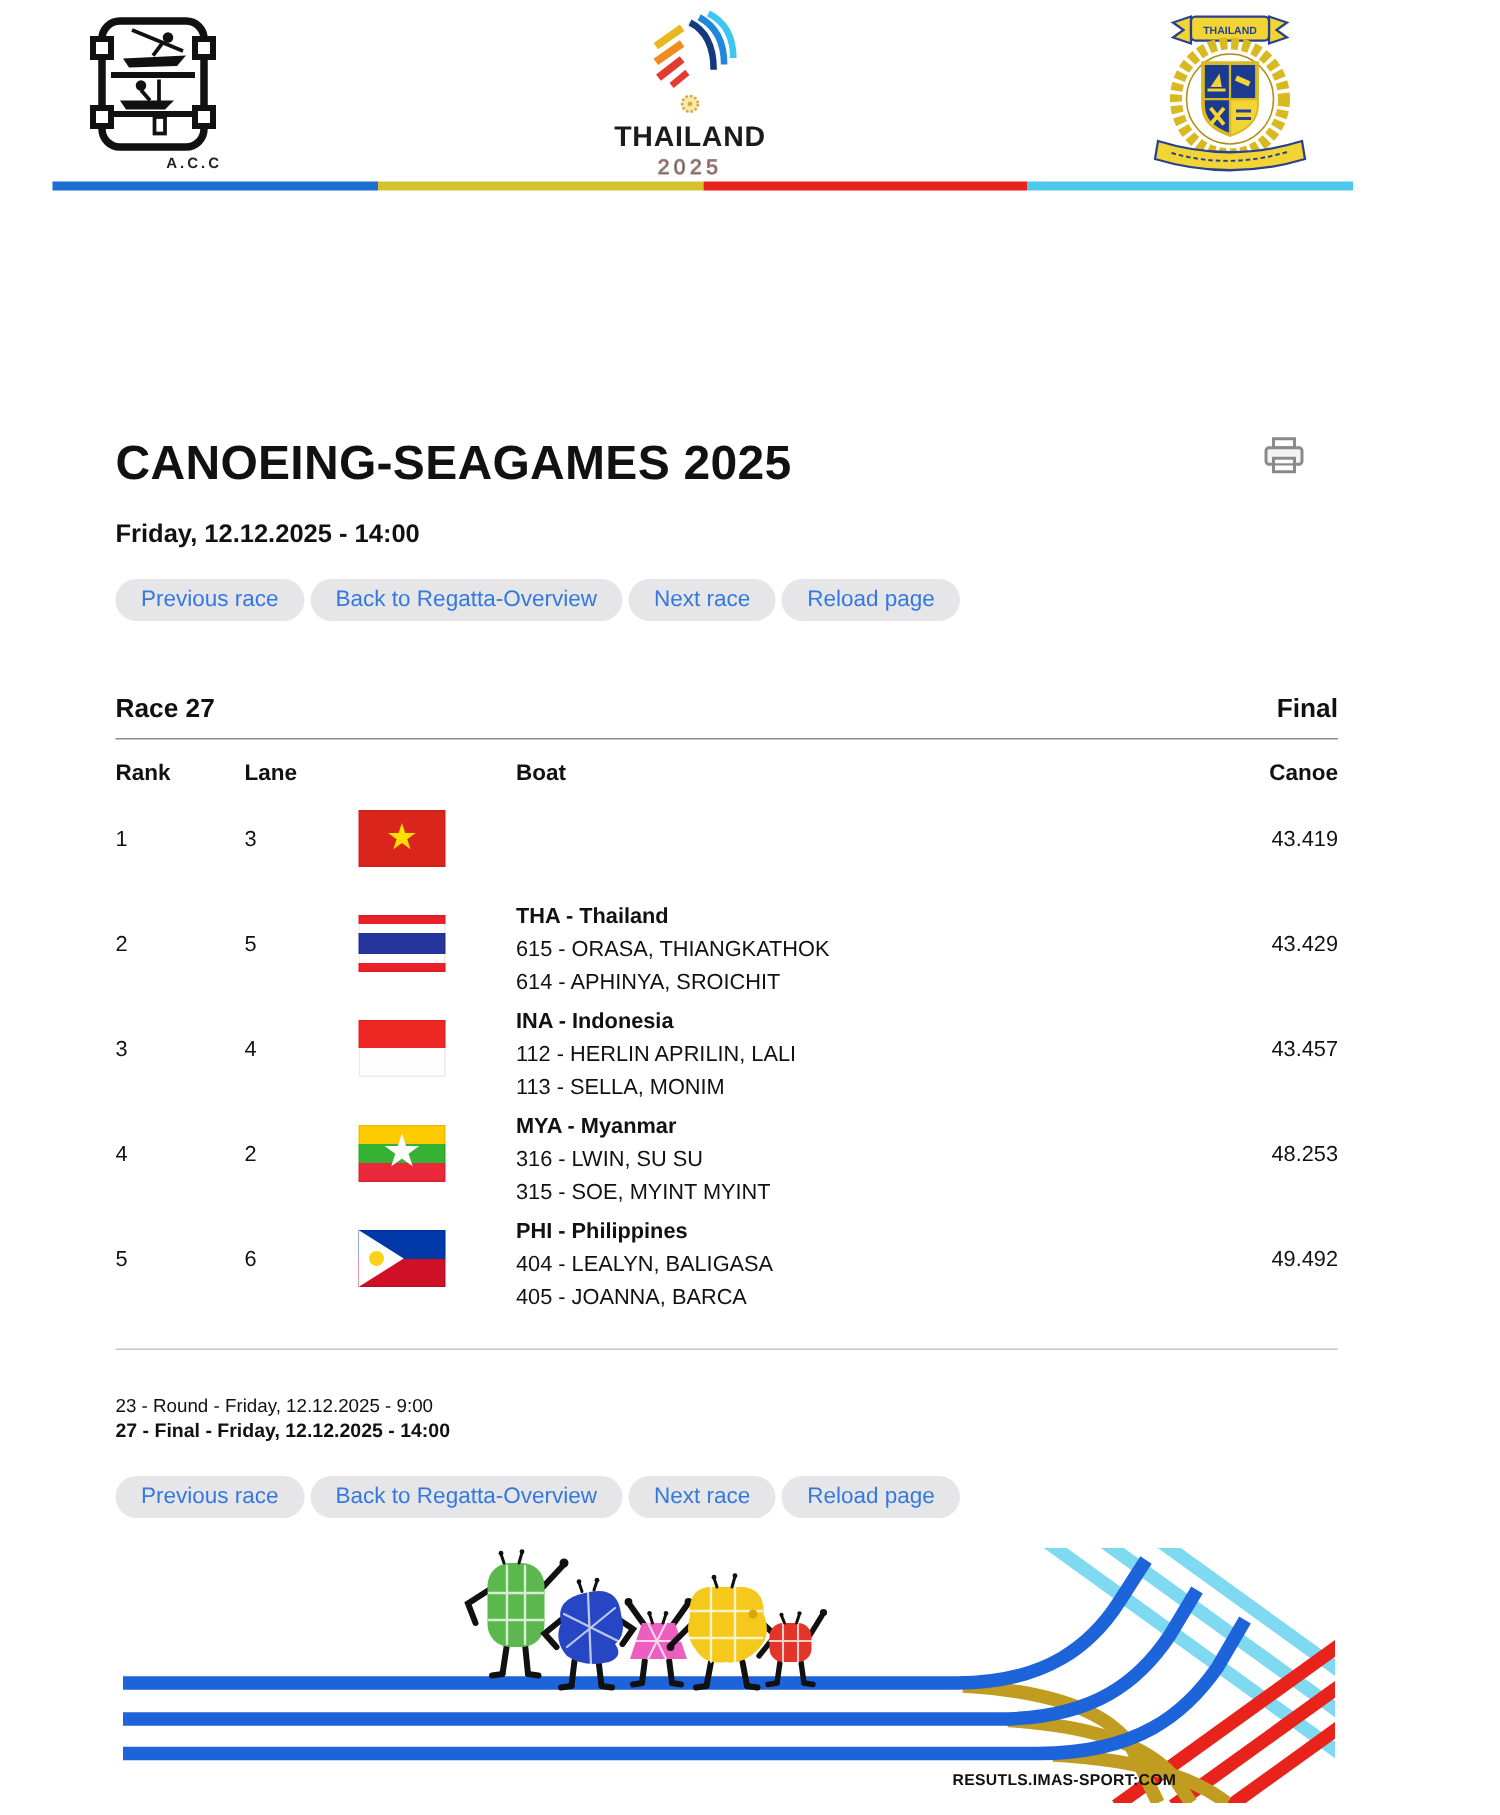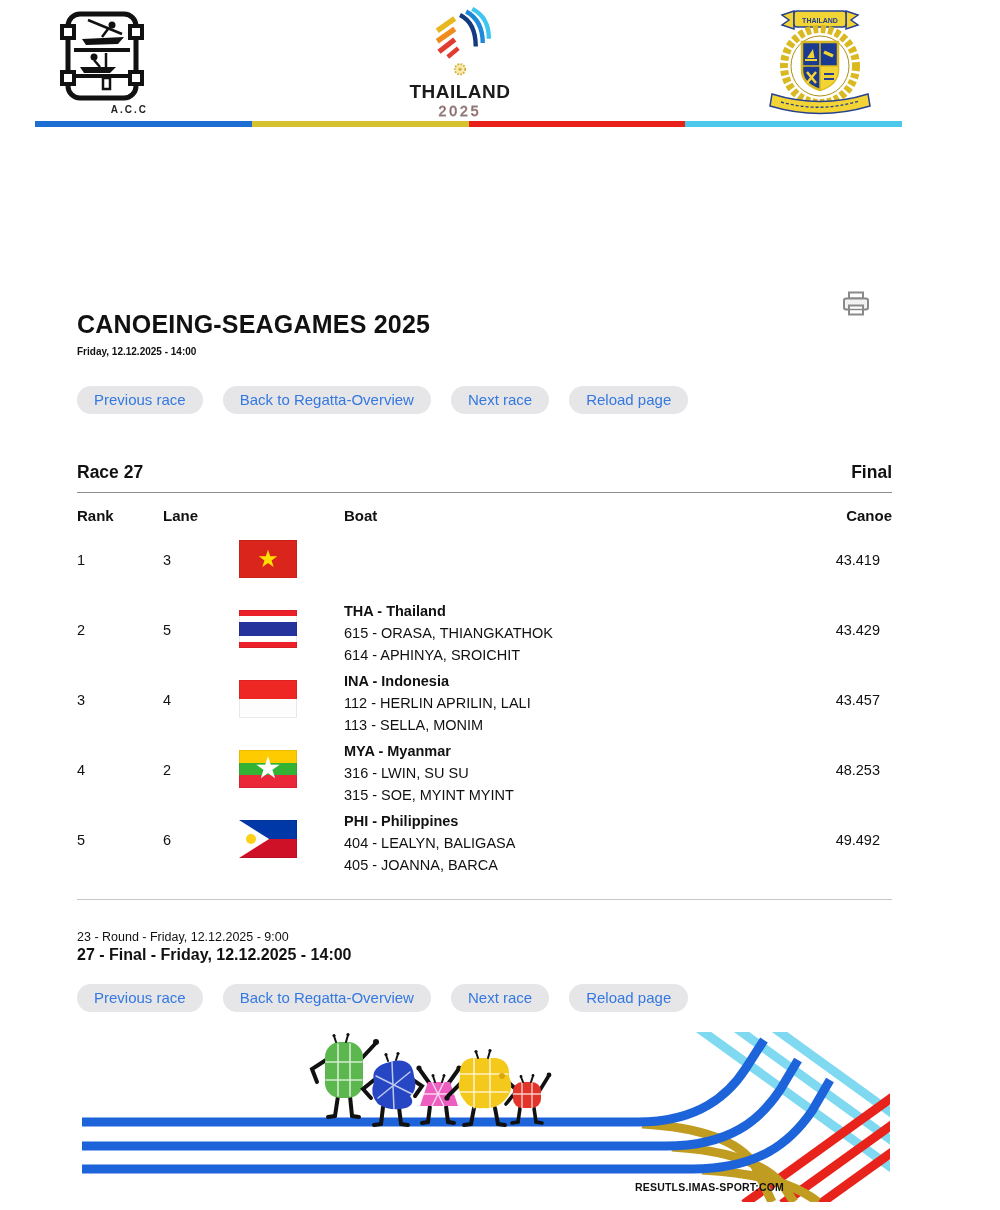--- a/index.html
+++ b/index.html
@@ -12,62 +12,62 @@
   .acc-label{left:56px;top:104px;width:92px;text-align:right;font-size:10px;font-weight:bold;letter-spacing:2px;color:#222;}
   .center-logo{left:398px;top:6px;width:124px;text-align:center;}
   .center-logo .emblem{display:block;margin:0 auto;}
   .thailand-word{font-size:19px;font-weight:bold;letter-spacing:.5px;color:#1b1b1b;margin-top:1px;}
   .thailand-year{font-size:14px;font-weight:normal;letter-spacing:3px;color:#b91c1c;-webkit-text-stroke:.8px #8f8f8f;margin-top:0px;}
   .coat{left:762px;top:6px;}
   .color-bar{left:35px;top:121px;width:867px;height:6px;display:flex;}
   .color-bar div{flex:1;}
 
   
-  .page-title{left:77px;top:310px;font-size:25px;font-weight:bold;letter-spacing:.2px;}
+  .page-title{left:77px;top:290px;font-size:32px;font-weight:bold;letter-spacing:.2px;}
   .print-btn{left:842px;top:291px;width:28px;height:26px;cursor:pointer;}
-  .date-line{left:77px;top:346px;font-size:10px;font-weight:bold;}
-  .nav-row{left:77px;display:flex;gap:20px;}
+  .date-line{left:77px;top:346px;font-size:17px;font-weight:bold;}
+  .nav-row{left:77px;display:flex;gap:4px;}
   .nav-top{top:386px;} .nav-bottom{top:984px;}
   .btn{height:28px;line-height:28px;padding:0 17px;border-radius:14px;background:#e6e6e8;
        color:#3478e0;font-size:15px;white-space:nowrap;cursor:pointer;border:none;}
   .official{left:77px;top:428px;font-size:20px;font-weight:bold;}
   .race-row{left:77px;top:462px;width:815px;display:flex;font-size:17.5px;font-weight:bold;}
   .race-row .l{flex:1;text-align:left;} .race-row .c{flex:2;text-align:center;} .race-row .r{flex:1;text-align:right;}
   .rule1{left:77px;top:492px;width:815px;height:1px;background:#8c8c8c;}
   .rule2{left:77px;top:899px;width:815px;height:1px;background:#c6c6c6;}
   .thead{left:77px;top:507px;width:815px;height:20px;font-size:15px;font-weight:bold;}
   .thead .h-rank{position:absolute;left:0;} .thead .h-lane{position:absolute;left:86px;}
   .thead .h-boat{position:absolute;left:267px;} .thead .h-finish{position:absolute;right:0;}
 
   .rows{left:77px;top:0;width:815px;height:0;}
   .row{position:absolute;width:815px;height:70px;left:0;}
   .row:nth-child(1){top:530px}.row:nth-child(2){top:600px}.row:nth-child(3){top:670px}
   .row:nth-child(4){top:740px}.row:nth-child(5){top:810px}
   .row .rank{position:absolute;left:0;top:22px;font-size:14.5px;}
   .row .lane{position:absolute;left:86px;top:22px;font-size:14.5px;}
-  .row .finish{position:absolute;right:12px;top:22px;font-size:14.5px;}
+  .row .finish{position:absolute;right:0;top:22px;font-size:14.5px;}
   .row .boat{position:absolute;left:267px;top:0;font-size:14.5px;line-height:22px;}
   .row .country{font-weight:bold;}
 
   
   .flag{position:absolute;left:162px;top:10px;width:58px;height:38px;box-shadow:0 0 0 1px rgba(0,0,0,.08) inset;}
   .flag span{position:absolute;}
   .flag-vie{background:#da251d;}
   .flag-vie .star{left:0;top:0;width:58px;height:38px;text-align:center;line-height:38px;font-size:24px;color:#ffde00;}
   .flag-tha{background:linear-gradient(#ec2029 0 16%,#fff 16% 31%,#25349c 31% 69%,#fff 69% 84%,#ec2029 84% 100%);}
   .flag-ina{background:linear-gradient(#ee2724 0 50%,#fdfdfd 50% 100%);}
   .flag-mya{background:linear-gradient(#fecb00 0 33%,#34b233 33% 67%,#ea2839 67% 100%);}
   .flag-mya .star{left:0;top:-1px;width:58px;height:38px;text-align:center;line-height:38px;font-size:30px;color:#fff;}
   .flag-phi{background:linear-gradient(#0038a8 0 50%,#ce1126 50% 100%);}
   .flag-phi .tri{left:0;top:0;width:58px;height:38px;background:#fff;clip-path:polygon(0 0,52% 50%,0 100%);}
   .flag-phi .sun{left:7px;top:14px;width:10px;height:10px;border-radius:50%;background:#fcd116;}
 
   
   .round-line{left:77px;top:930px;font-size:12.5px;text-align:center;}
-  .final-line{left:77px;top:946px;font-size:16px;font-weight:bold;}
+  .final-line{left:77px;top:946px;font-size:13px;font-weight:bold;}
   .footer-art{left:82px;top:1032px;}
   .site-label{left:635px;top:1181px;font-size:10.5px;font-weight:bold;letter-spacing:.2px;color:#111;}
 </style>
 </head>
 <body>
 
 <div class="page">
 
   <svg class="abs acc-logo" width="84" height="92" viewBox="0 0 84 92">
     <rect x="8" y="4" width="68" height="84" rx="12" fill="none" stroke="#111" stroke-width="5"></rect>

